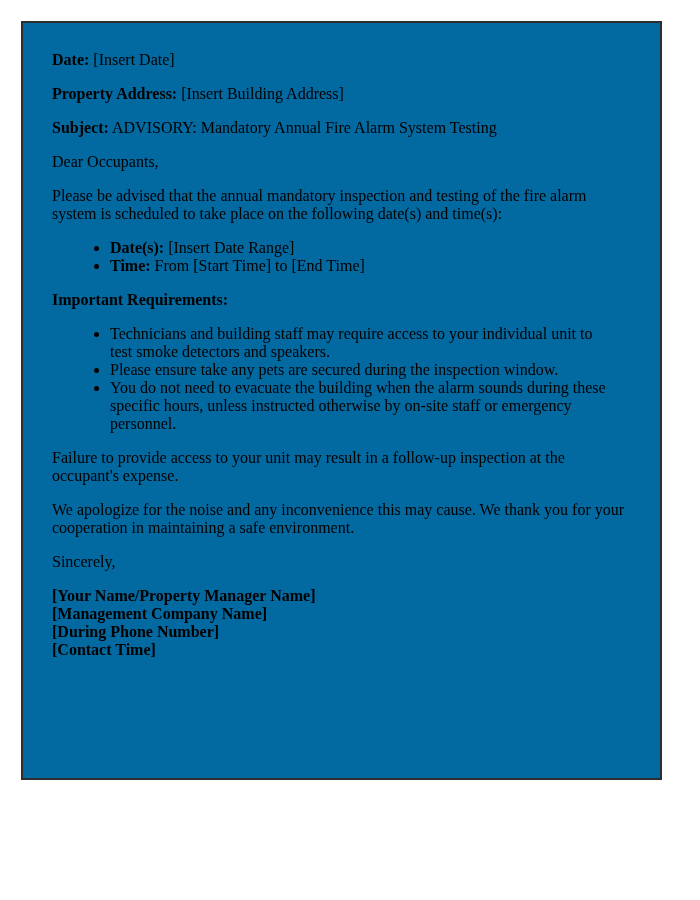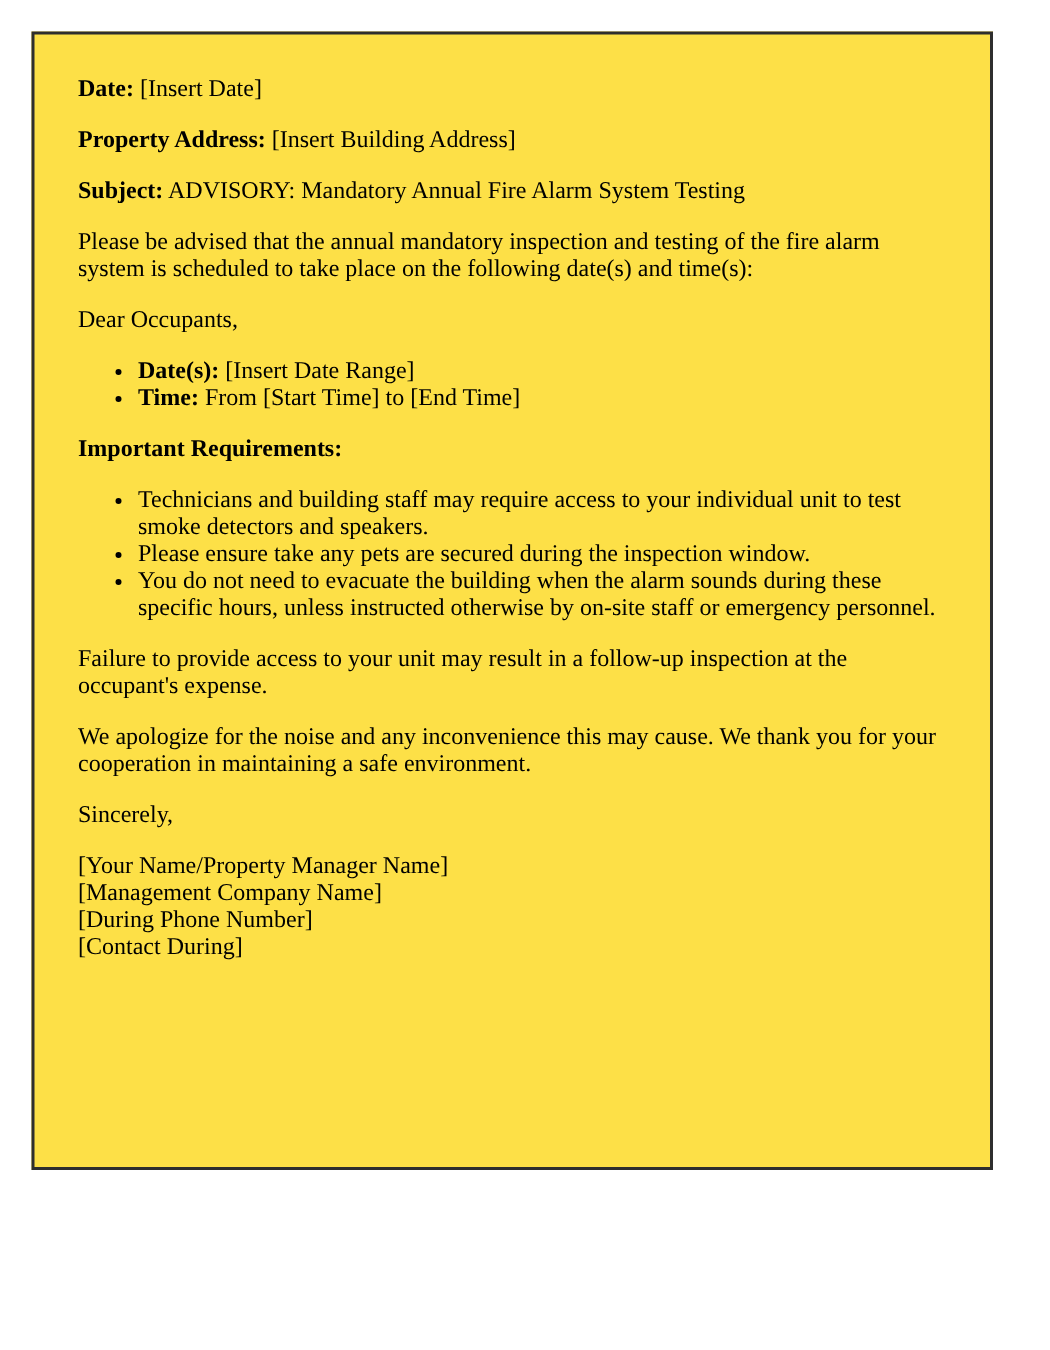--- a/index.html
+++ b/index.html
@@ -16,58 +16,59 @@
     color: #000000;
   }
   .letter-frame {
     position: absolute;
     left: 21px;
     top: 21px;
     width: 641px;
     height: 759px;
     box-sizing: border-box;
     border: 2px solid #2e2e2e;
-    background: #fde047;
+    background: #0369a1;
     padding: 12px 29px 0 29px;
     overflow: hidden;
   }
   .letter-frame p {
     margin: 16px 0;
     line-height: normal;
   }
   .letter-frame ul {
-    margin: 16px 0;
+    margin: 16px 18px;
     padding-left: 40px;
     list-style-type: disc;
   }
   .letter-frame li {
     line-height: normal;
   }
   b, strong, .bold {
     font-weight: bold;
   }
   .sig-line {
     display: block;
+    font-weight: bold;
   }
 </style>
 </head>
 <body>
 
 <div class="letter-frame">
 
   <p><b>Date:</b><span> [Insert Date]</span></p>
 
 
   <p><b>Property Address:</b><span> [Insert Building Address]</span></p>
 
   <p><b>Subject:</b><span> ADVISORY: Mandatory Annual Fire Alarm System Testing</span></p>
 
+  <p>Dear Occupants,</p>
+
   <p>Please be advised that the annual mandatory inspection and testing of the fire alarm system is scheduled to take place on the following date(s) and time(s):</p>
-
-  <p>Dear Occupants,</p>
 
   <ul>
     <li><b>Date(s):</b><span> [Insert Date Range]</span></li>
     <li><b>Time:</b><span> From [Start Time] to [End Time]</span></li>
   </ul>
 
 
   <p><b>Important Requirements:</b></p>
 
   <ul>
@@ -79,16 +80,16 @@
   <p>Failure to provide access to your unit may result in a follow-up inspection at the occupant's expense.</p>
 
   <p>We apologize for the noise and any inconvenience this may cause. We thank you for your cooperation in maintaining a safe environment.</p>
 
   <p>Sincerely,</p>
 
   <p>
     <span class="sig-line">[Your Name/Property Manager Name]</span>
     <span class="sig-line">[Management Company Name]</span>
     <span class="sig-line">[During Phone Number]</span>
-    <span class="sig-line">[Contact During]</span>
+    <span class="sig-line">[Contact Time]</span>
   </p>
 
 </div>
 
 </body></html>

